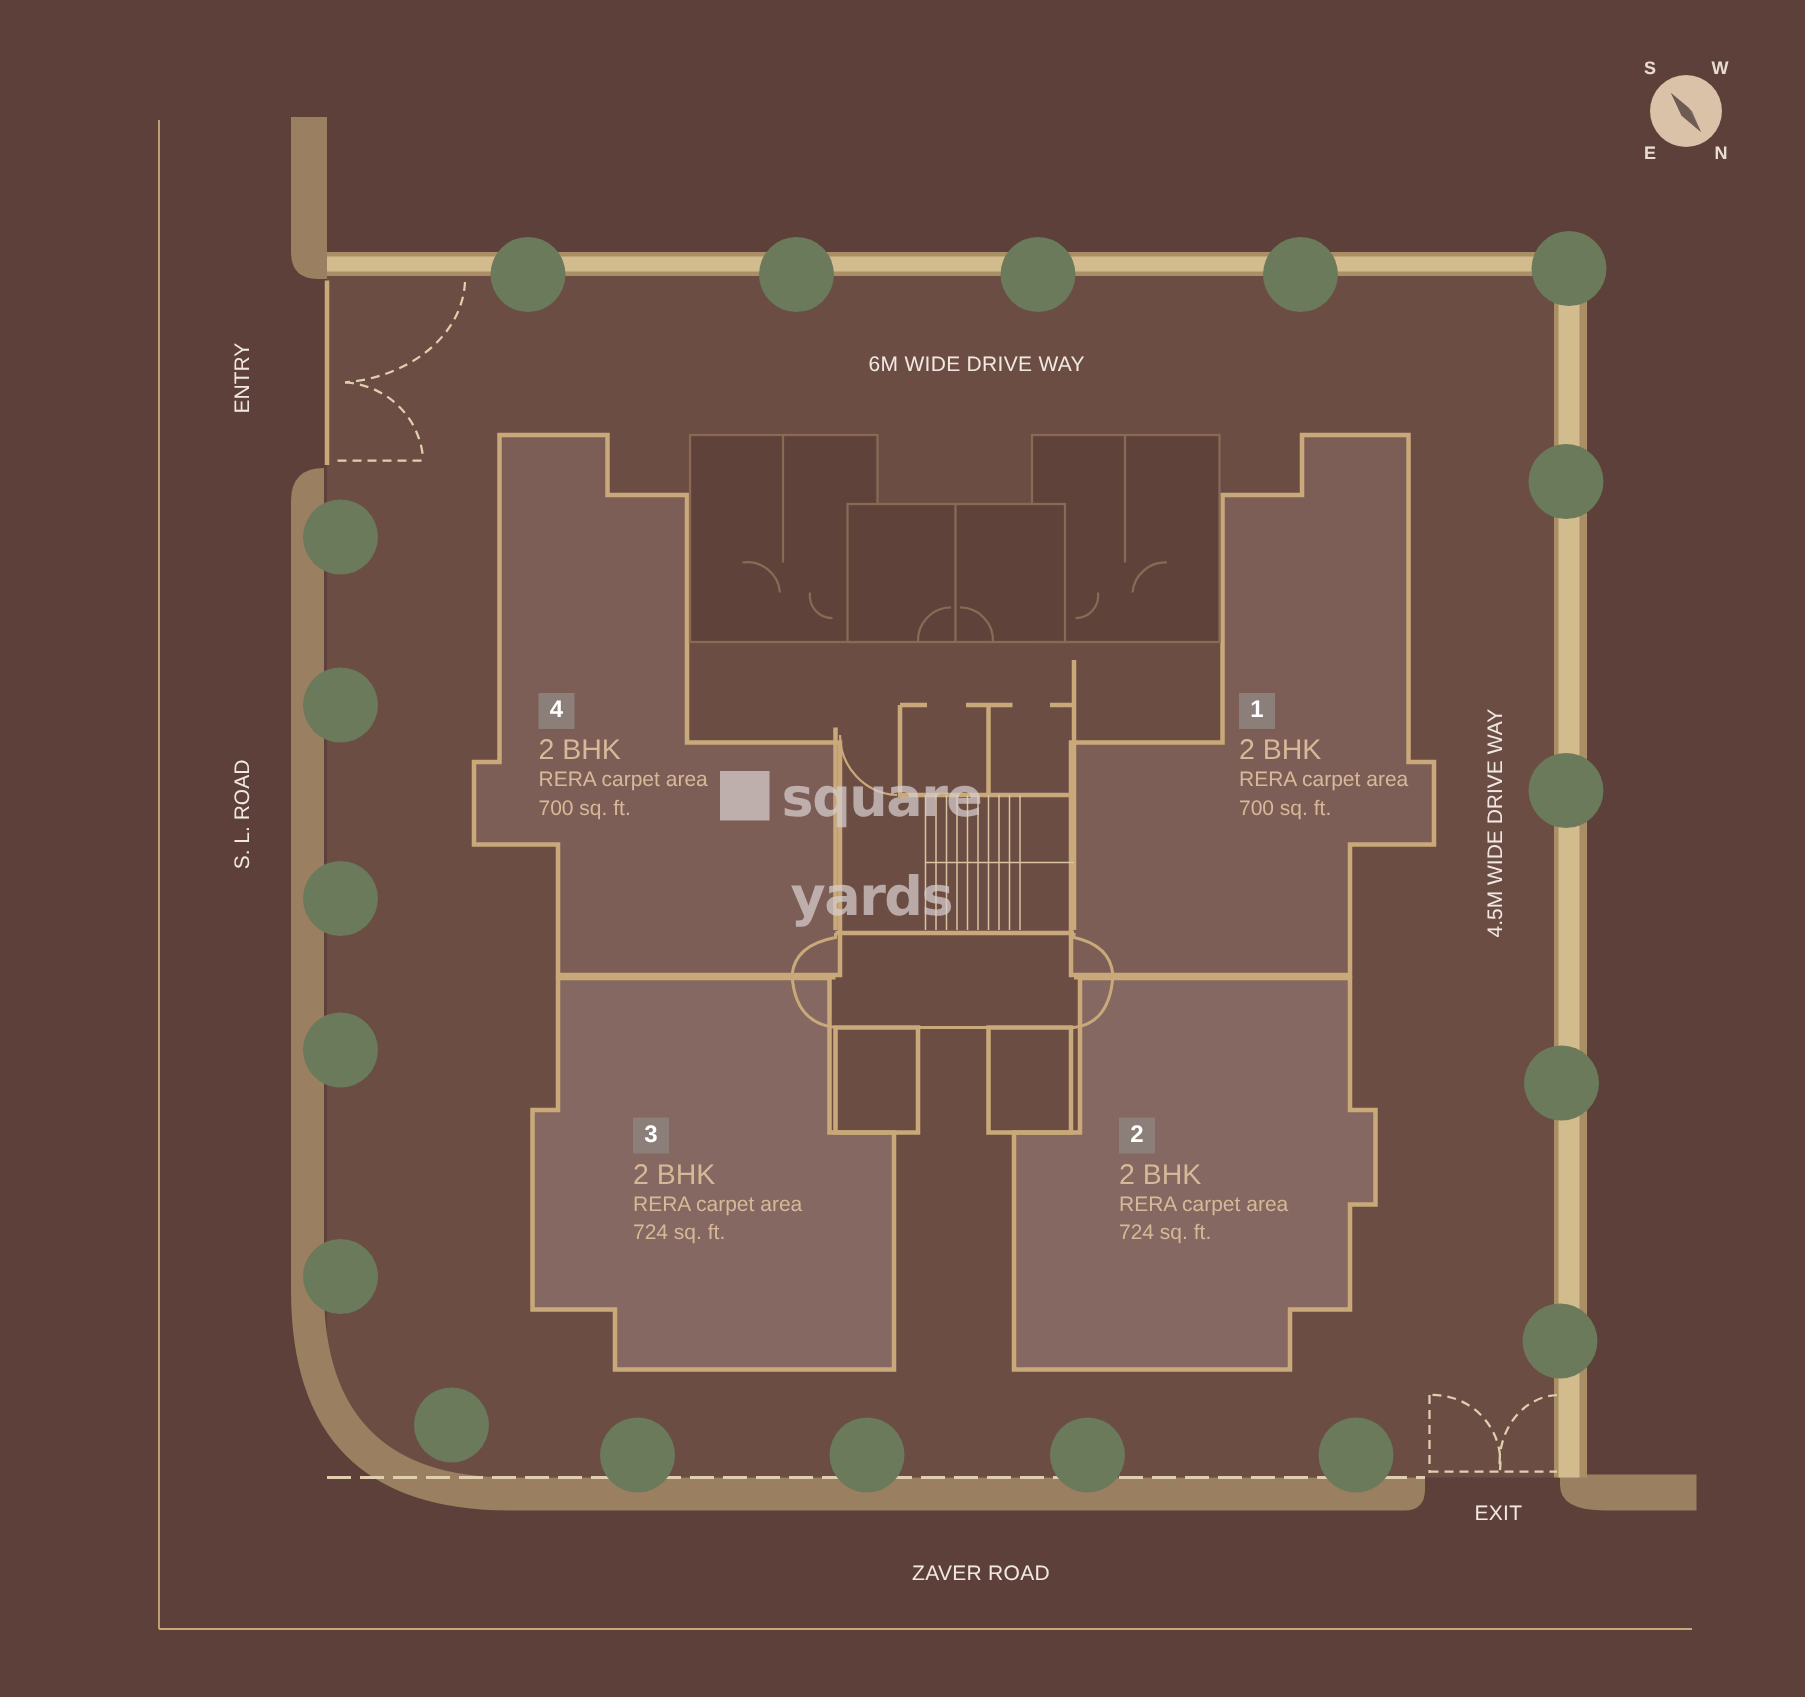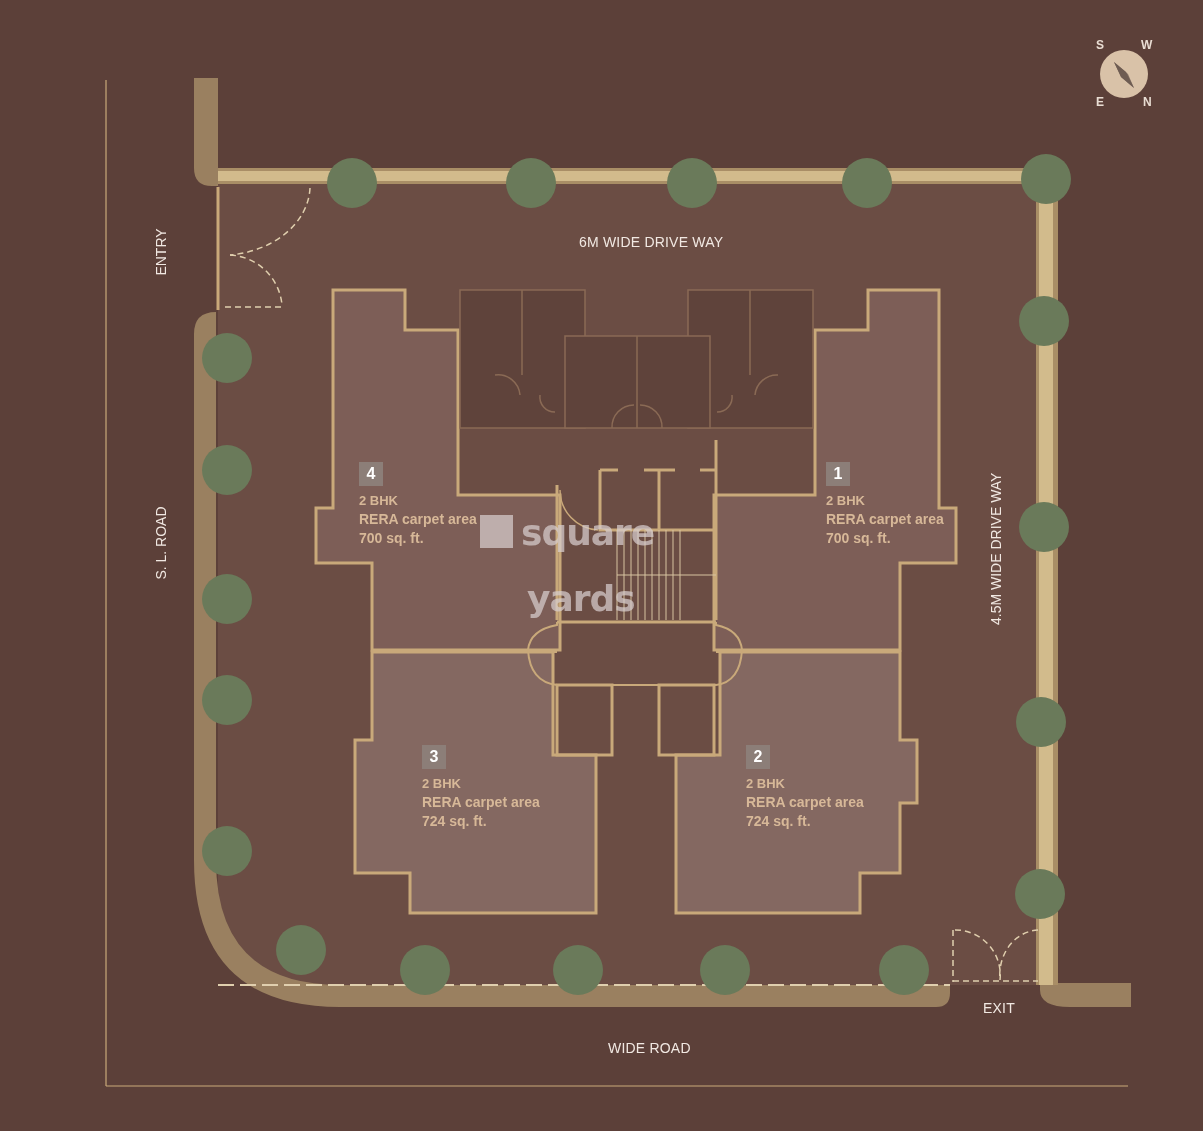--- a/index.html
+++ b/index.html
@@ -2,22 +2,22 @@
 <html><head>
 <meta charset="utf-8">
 <style>
   html,body{margin:0;padding:0;}
   body{width:1203px;height:1131px;background:#5c4039;position:relative;overflow:hidden;font-family:"Liberation Sans",sans-serif;}
   #plan{position:absolute;left:0;top:0;width:1203px;height:1131px;}
   .lbl{position:absolute;color:#f1e8e2;font-family:"Liberation Sans",sans-serif;font-size:14px;letter-spacing:0.2px;white-space:nowrap;}
   .vlbl{position:absolute;color:#f1e8e2;font-size:14px;white-space:nowrap;transform:rotate(-90deg);transform-origin:center center;}
   .unit{position:absolute;}
   .unit .badge{display:inline-block;width:24px;height:24px;background:#8c7e78;color:#ffffff;font-size:16px;font-weight:bold;text-align:center;line-height:24px;}
-  .unit .type{color:#d7b898;font-size:13px;font-weight:bold;margin-top:5px;line-height:19px;}
-  .unit .area-label,.unit .area{color:#d7b898;font-size:14px;line-height:19px;font-weight:bold;}
+  .unit .type{color:#d7b898;font-size:19px;font-weight:normal;margin-top:5px;line-height:19px;}
+  .unit .area-label,.unit .area{color:#d7b898;font-size:14px;line-height:19px;}
   .compass-letter{position:absolute;color:#e9ddd3;font-size:12px;font-weight:bold;}
   .watermark{position:absolute;left:480px;top:512px;color:rgba(215,205,205,0.72);font-family:"DejaVu Sans",sans-serif;font-weight:bold;font-size:36px;line-height:42px;letter-spacing:-1px;}
   .watermark .sq{display:inline-block;width:33px;height:33px;background:rgba(215,205,205,0.72);margin-right:8px;vertical-align:-3px;}
   .watermark .l2{display:block;padding-left:47px;margin-top:24px;}
 </style>
 </head>
 <body>
 
 <svg id="plan" viewBox="0 0 1203 1131" xmlns="http://www.w3.org/2000/svg">
 
@@ -145,21 +145,21 @@
     <polygon points="1114,62 1121,77 1134,88 1126,72" fill="#6e5c52"></polygon>
   </g>
 </svg>
 
 <div class="compass-letter" style="left:1096px;top:38px;">S</div>
 <div class="compass-letter" style="left:1141px;top:38px;">W</div>
 <div class="compass-letter" style="left:1096px;top:95px;">E</div>
 <div class="compass-letter" style="left:1143px;top:95px;">N</div>
 
 <div class="lbl" style="left:579px;top:234px;text-align:right;">6M WIDE DRIVE WAY</div>
-<div class="lbl" style="left:608px;top:1040px;">WIDE ROAD</div>
+<div class="lbl" style="left:608px;top:1040px;">ZAVER ROAD</div>
 <div class="lbl" style="left:983px;top:1000px;">EXIT</div>
 <div class="vlbl" style="left:131px;top:244px;width:60px;text-align:center;">ENTRY</div>
 <div class="vlbl" style="left:116px;top:535px;width:90px;text-align:center;">S. L. ROAD</div>
 <div class="vlbl" style="left:921px;top:542px;width:150px;text-align:center;">4.5M WIDE DRIVE WAY</div>
 
 <div class="watermark">
   <span class="sq"></span><span>square</span>
   <span class="l2">yards</span>
 </div>
 

